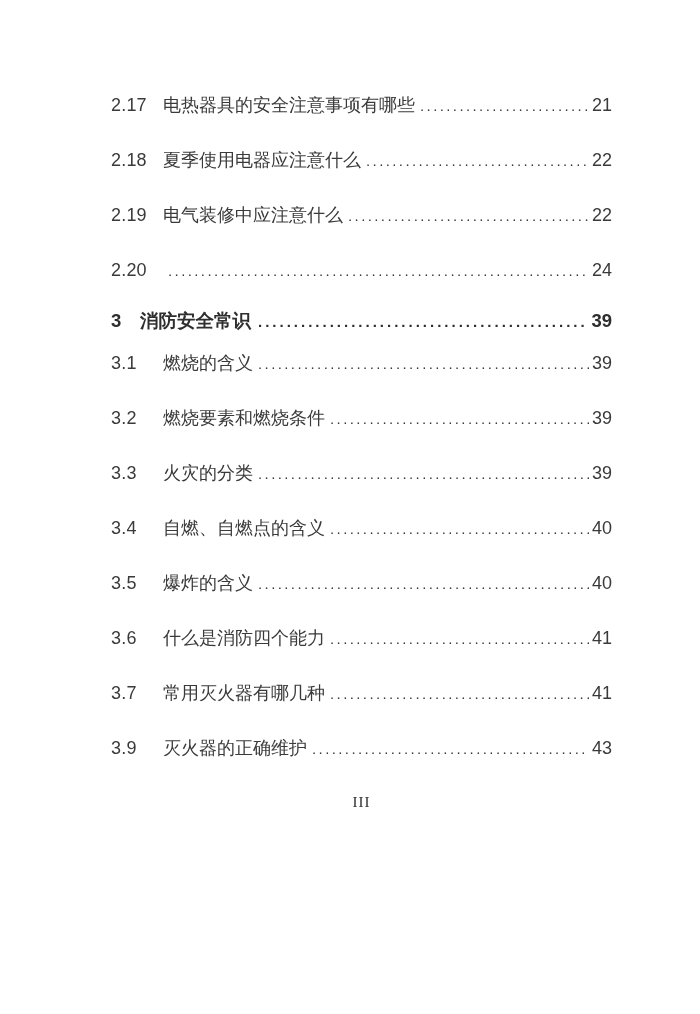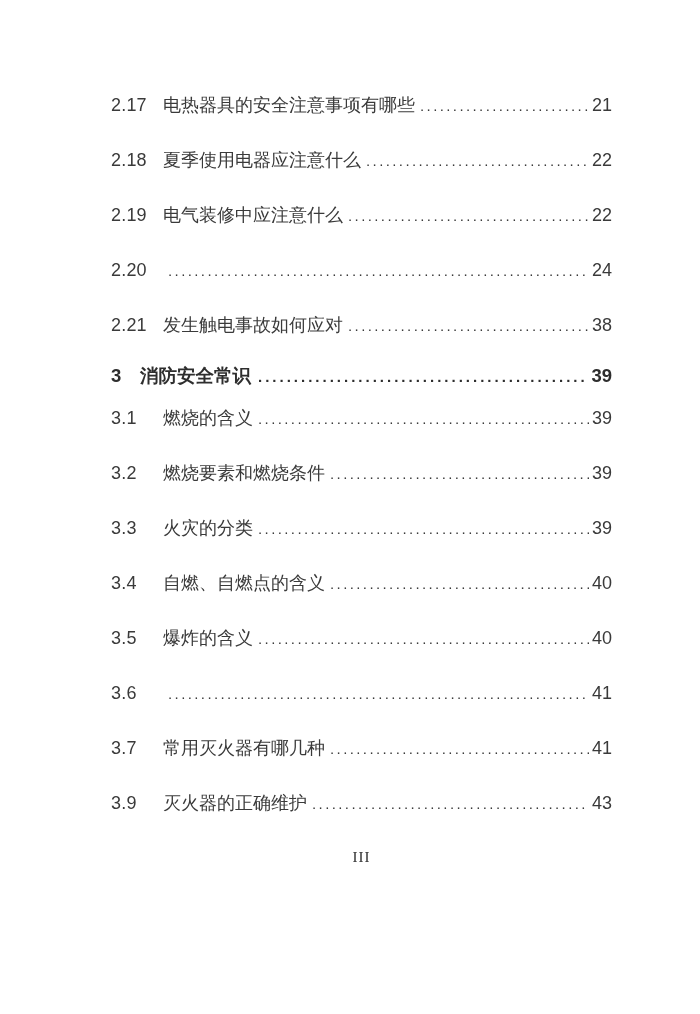--- a/index.html
+++ b/index.html
@@ -92,26 +92,20 @@
     <span class="toc-num">2.19</span>
     <span class="toc-title">电气装修中应注意什么</span>
     <span class="toc-dots"></span>
     <span class="toc-page">22</span>
   </div>
       <div class="toc-row">
     <span class="toc-num">2.20</span>
     <span class="toc-dots"></span>
     <span class="toc-page">24</span>
   </div>
-      <div class="toc-row">
-    <span class="toc-num">2.21</span>
-    <span class="toc-title">发生触电事故如何应对</span>
-    <span class="toc-dots"></span>
-    <span class="toc-page">38</span>
-  </div>
       <div class="toc-row heading">
     <span class="toc-num">3</span>
     <span class="toc-title">消防安全常识</span>
     <span class="toc-dots"></span>
     <span class="toc-page">39</span>
   </div>
       <div class="toc-row">
     <span class="toc-num">3.1</span>
     <span class="toc-title">燃烧的含义</span>
     <span class="toc-dots"></span>
@@ -136,20 +130,21 @@
     <span class="toc-page">40</span>
   </div>
       <div class="toc-row">
     <span class="toc-num">3.5</span>
     <span class="toc-title">爆炸的含义</span>
     <span class="toc-dots"></span>
     <span class="toc-page">40</span>
   </div>
       <div class="toc-row">
     <span class="toc-num">3.6</span>
+    <span class="toc-title">什么是消防四个能力</span>
     <span class="toc-dots"></span>
     <span class="toc-page">41</span>
   </div>
       <div class="toc-row">
     <span class="toc-num">3.7</span>
     <span class="toc-title">常用灭火器有哪几种</span>
     <span class="toc-dots"></span>
     <span class="toc-page">41</span>
   </div>
       <div class="toc-row">

